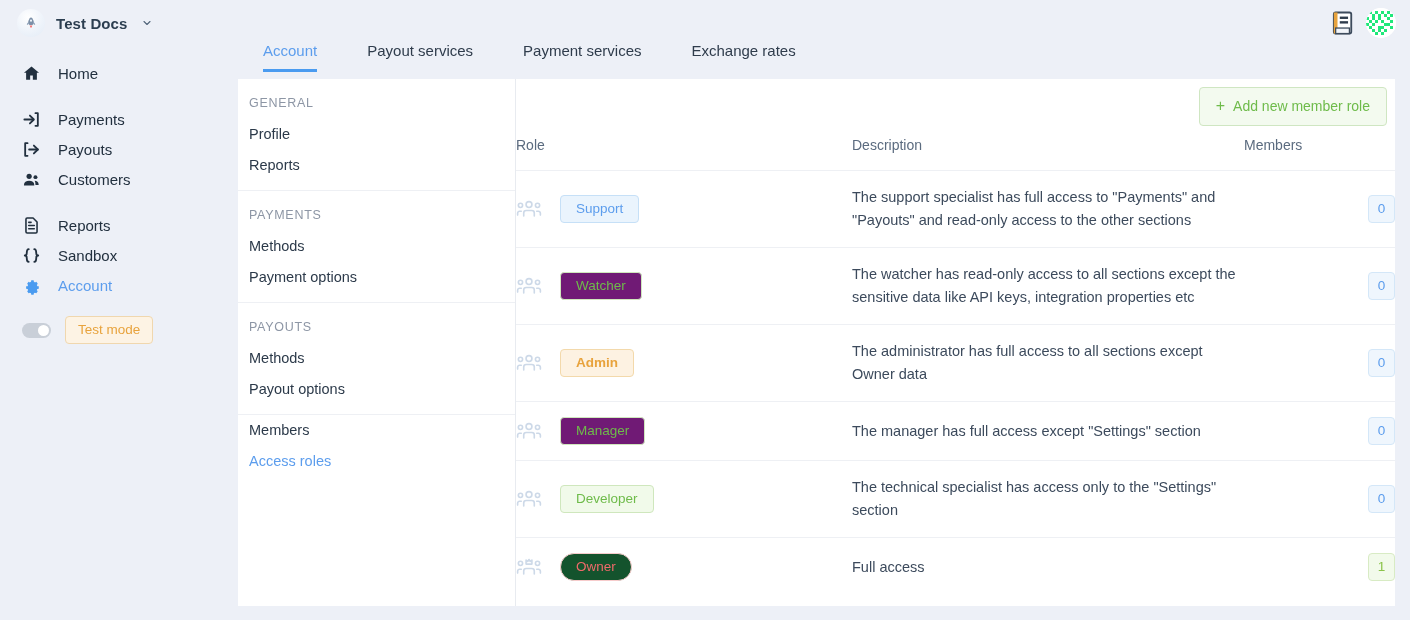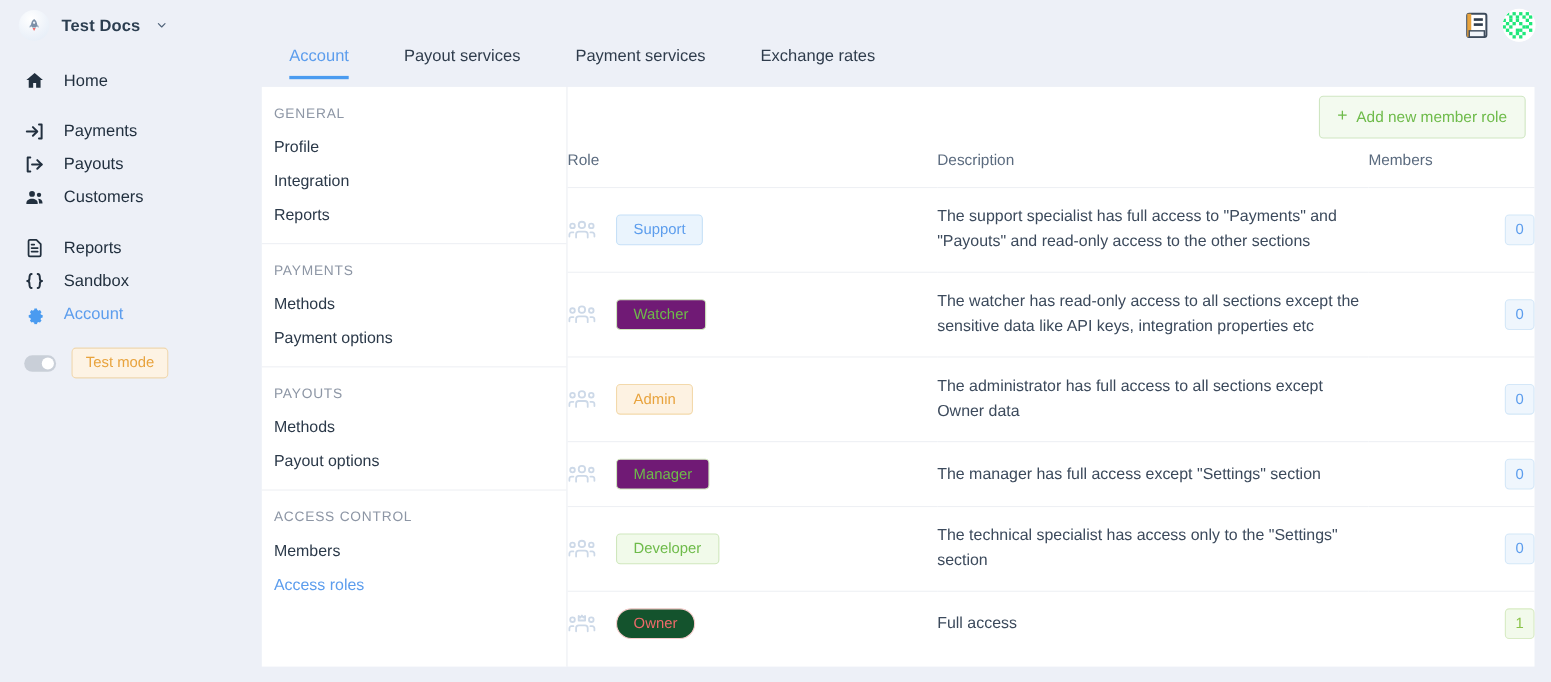--- a/index.html
+++ b/index.html
@@ -328,38 +328,36 @@
       <div class="tab active">Account</div>
       <div class="tab">Payout services</div>
       <div class="tab">Payment services</div>
       <div class="tab">Exchange rates</div>
     </div>
 
   <div class="submenu" id="submenu">
       <div class="sm-group">
         <div class="sm-title">GENERAL</div>
         <div class="sm-item">Profile</div>
-        <div class="sm-item">Integration</div>
         <div class="sm-item">Reports</div>
       </div>
       <div class="sm-divider"></div>
       <div class="sm-group">
         <div class="sm-title">PAYMENTS</div>
         <div class="sm-item">Methods</div>
         <div class="sm-item">Payment options</div>
       </div>
       <div class="sm-divider"></div>
       <div class="sm-group">
         <div class="sm-title">PAYOUTS</div>
         <div class="sm-item">Methods</div>
         <div class="sm-item">Payout options</div>
       </div>
       <div class="sm-divider"></div>
       <div class="sm-group">
-        <div class="sm-title">ACCESS CONTROL</div>
         <div class="sm-item">Members</div>
         <div class="sm-item active">Access roles</div>
       </div>
     </div>
 
   <div class="content">
     <div class="content-top">
       <div class="add-btn">
         <span class="add-plus">+</span>
         <span>Add new member role</span>
@@ -413,21 +411,21 @@
             <td class="cell-role">
               <div class="role-wrap">
                 <span class="role-icon"><svg width="26" height="20" viewBox="0 0 32 24" fill="none" stroke="currentColor" stroke-width="2">
                     <circle cx="16" cy="6.5" r="3.6"></circle>
                     <circle cx="5.5" cy="7.5" r="2.6"></circle>
                     <circle cx="26.5" cy="7.5" r="2.6"></circle>
                     <path d="M9.5 20.5v-3.6a3 3 0 013-3h7a3 3 0 013 3v3.6" stroke-linecap="round"></path>
                     <path d="M2 19.5v-2.3a2.4 2.4 0 012.4-2.4h2.1" stroke-linecap="round"></path>
                     <path d="M30 19.5v-2.3a2.4 2.4 0 00-2.4-2.4h-2.1" stroke-linecap="round"></path>
                   </svg></span>
-                <span class="role-badge" style="color: rgb(232, 163, 61); background: rgb(253, 242, 226); border-color: rgb(243, 217, 171);">Admin</span>
+                <span class="role-badge" style="color: rgb(232, 163, 61); background: rgb(253, 242, 226); border-color: rgb(243, 217, 171); font-weight: bold;">Admin</span>
               </div>
             </td>
             <td class="cell-desc">The administrator has full access to all sections except Owner data</td>
             <td class="cell-members"><span class="count-badge" style="color: rgb(92, 157, 237); background: rgb(239, 246, 253); border-color: rgb(212, 231, 248);">0</span></td>
           </tr>
           <tr>
             <td class="cell-role">
               <div class="role-wrap">
                 <span class="role-icon"><svg width="26" height="20" viewBox="0 0 32 24" fill="none" stroke="currentColor" stroke-width="2">
                     <circle cx="16" cy="6.5" r="3.6"></circle>

